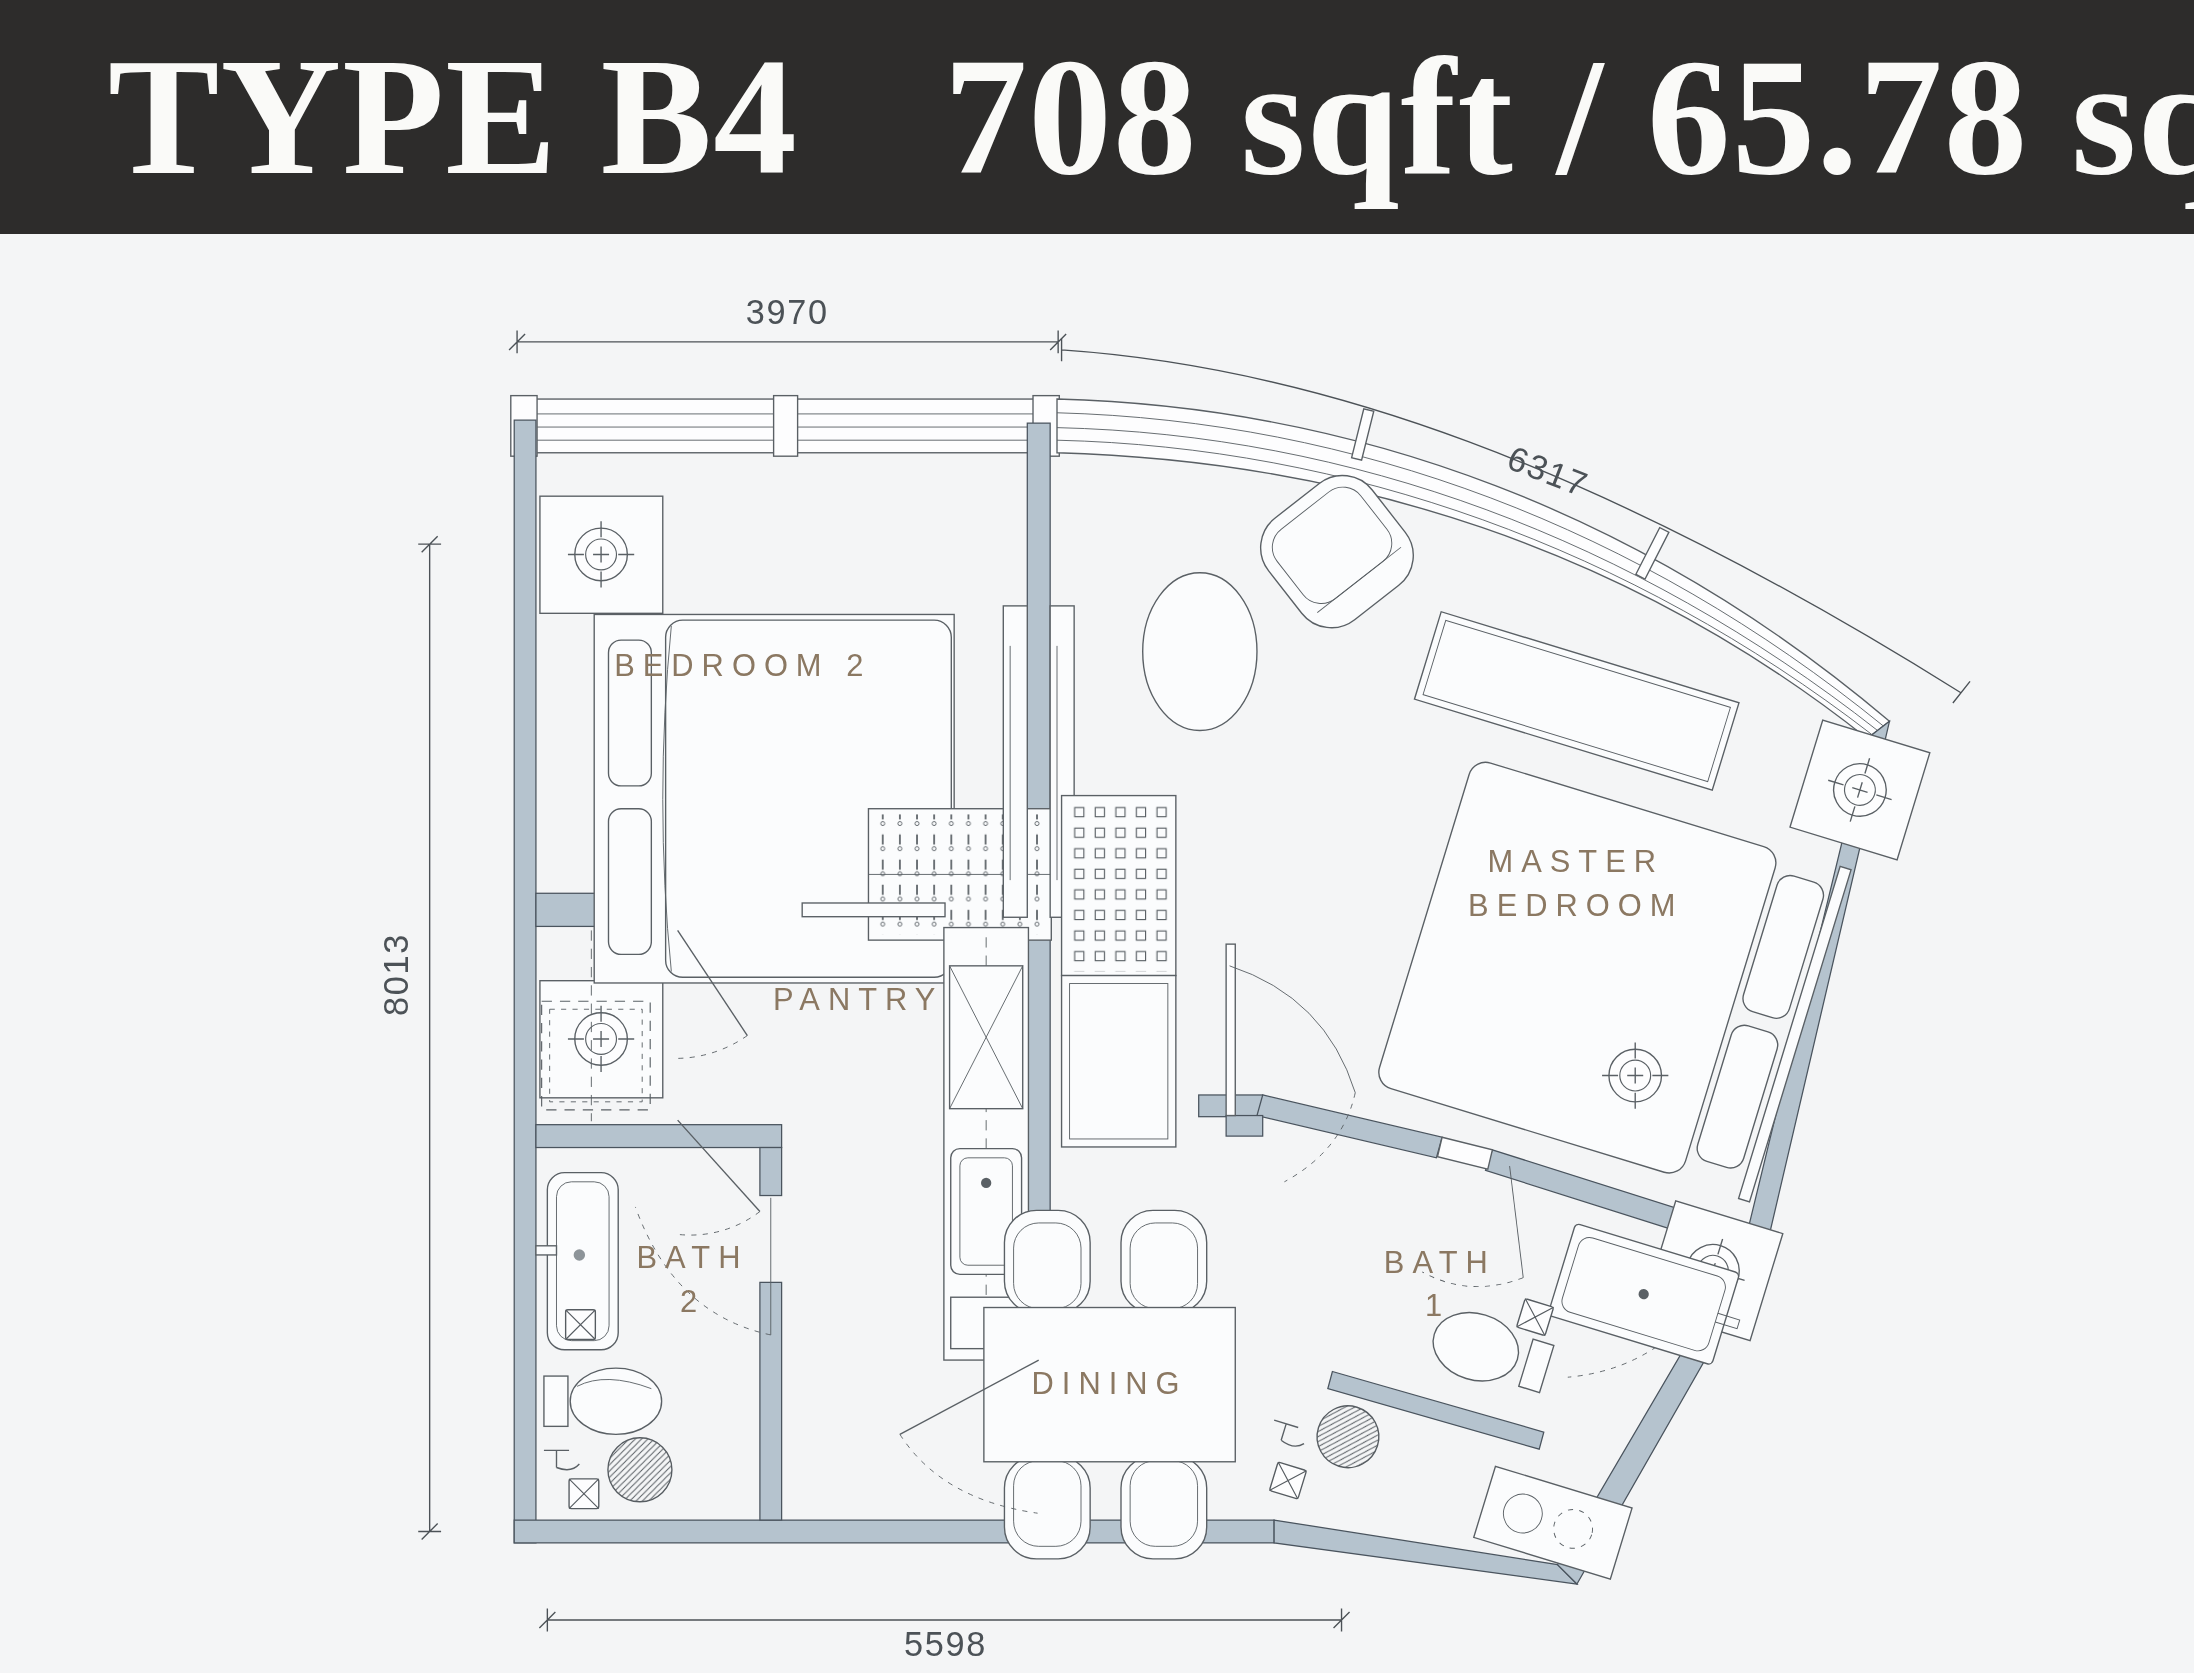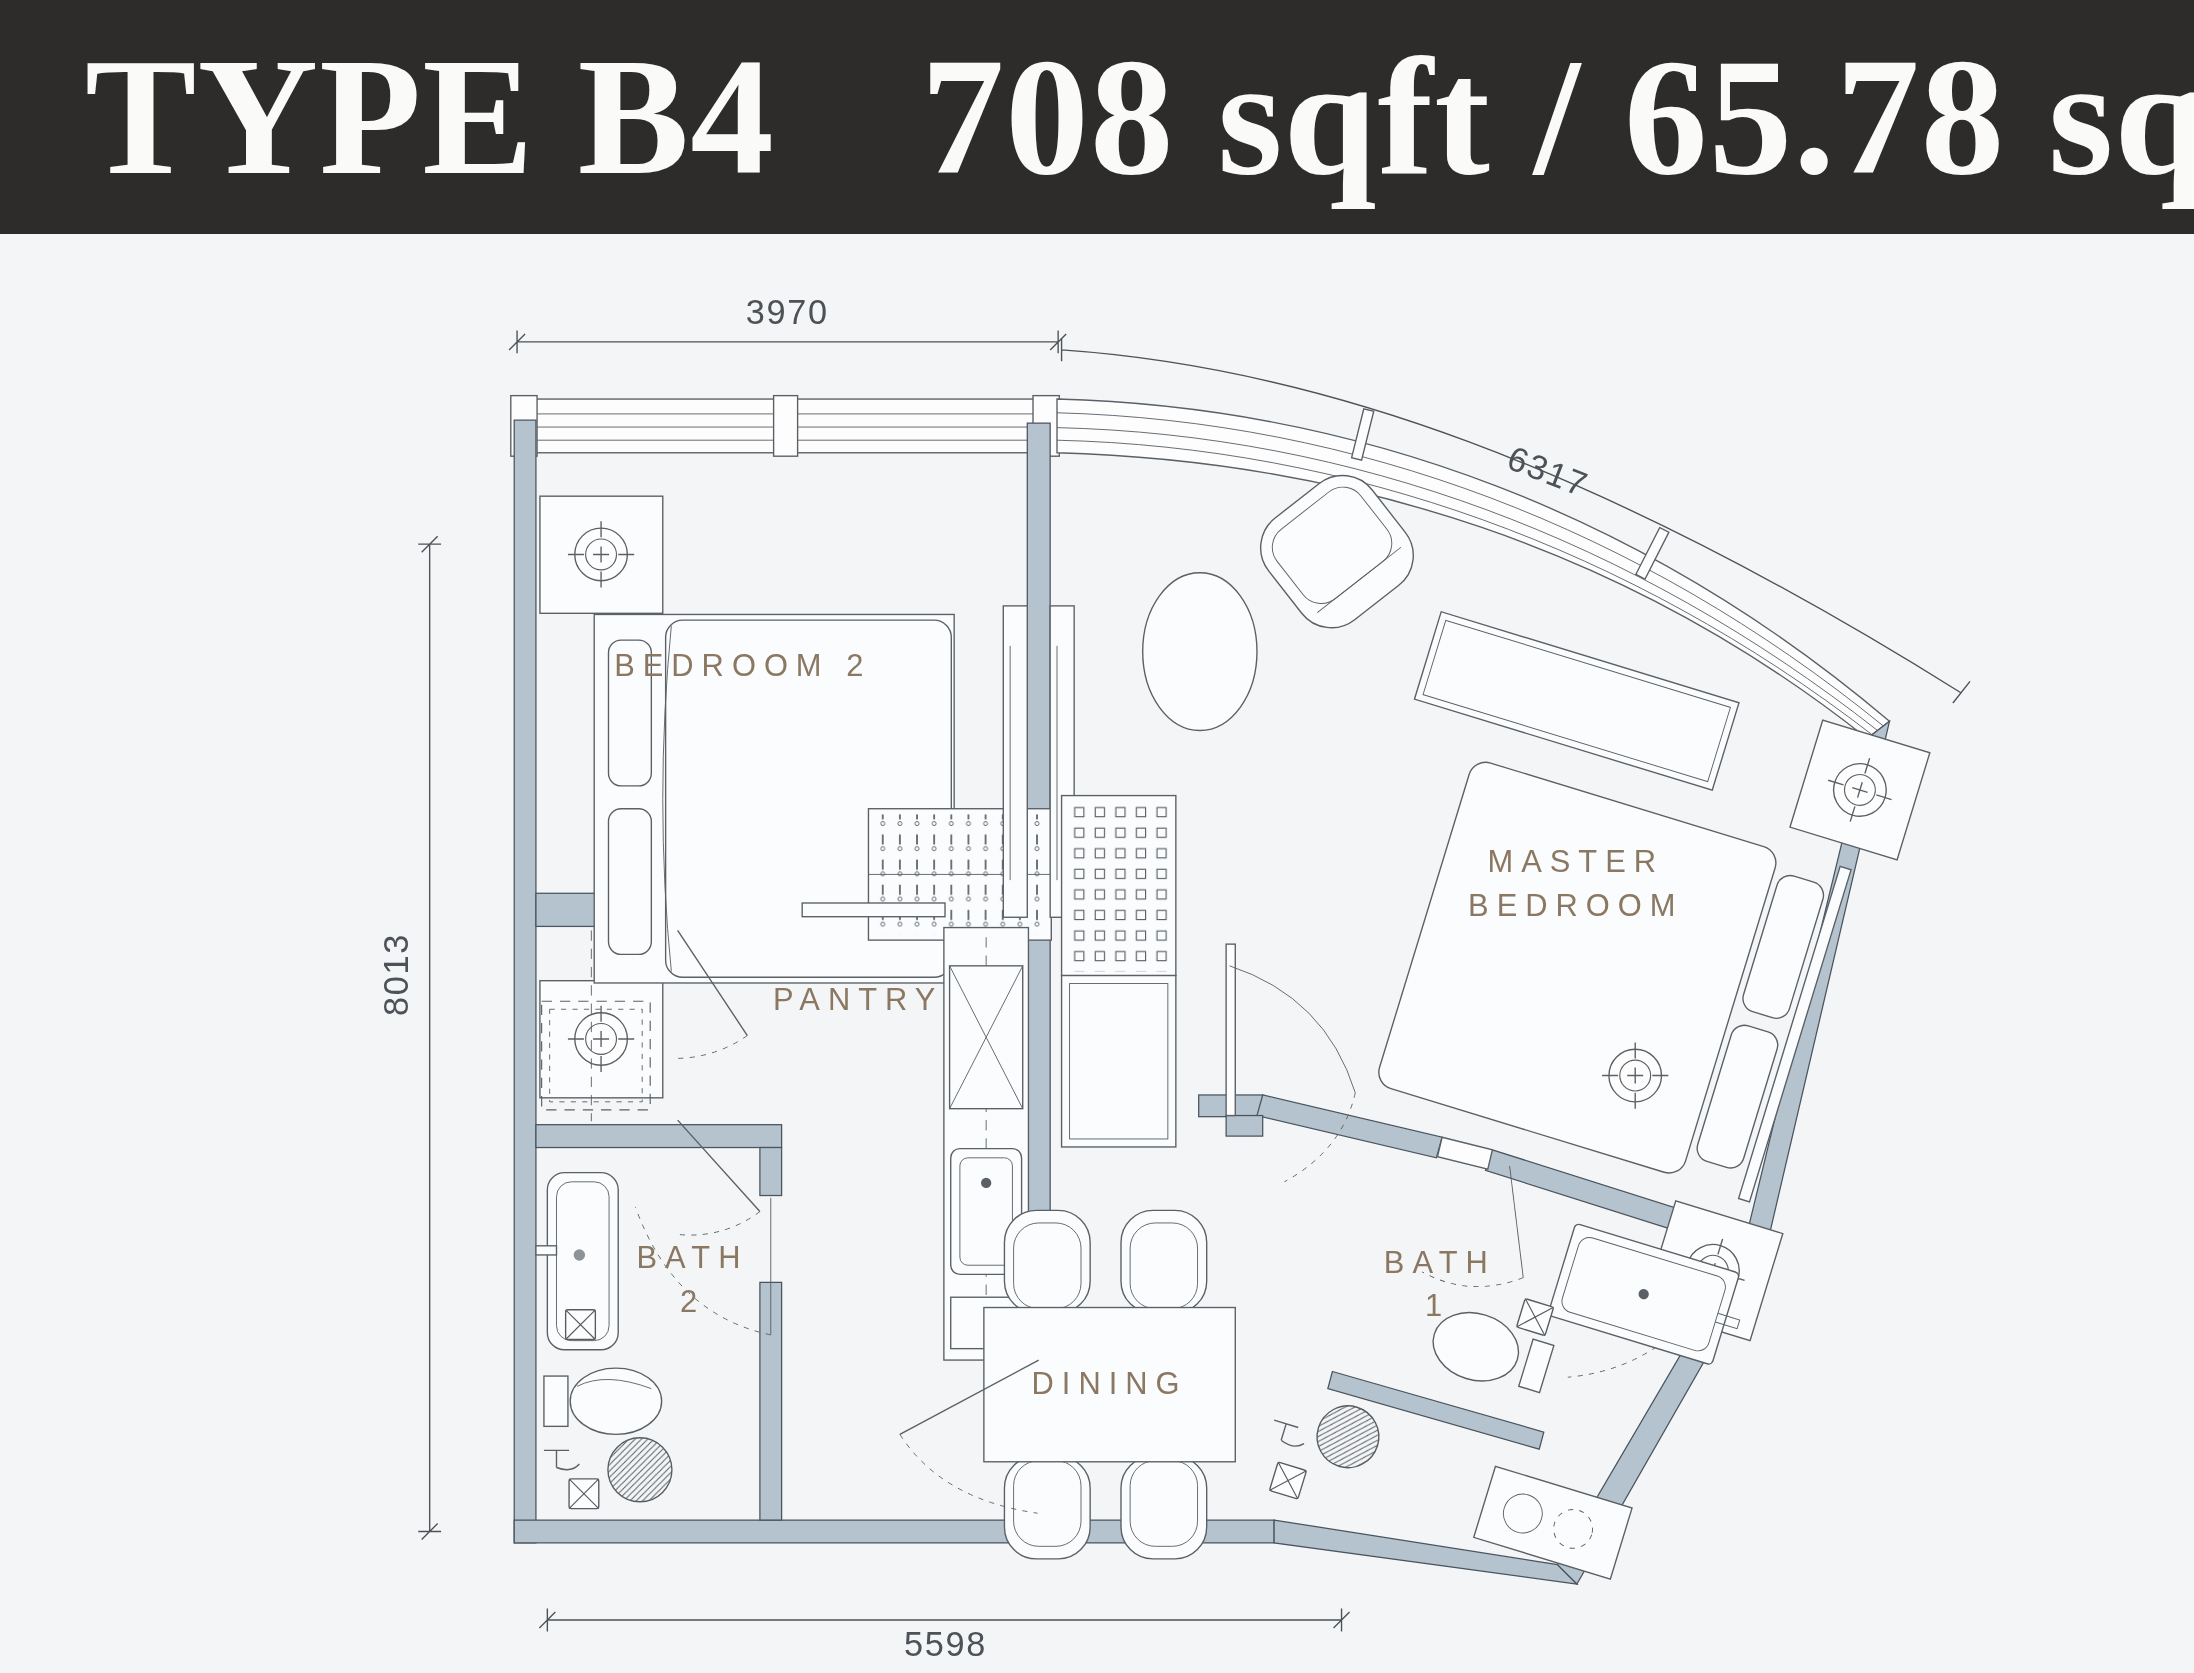--- a/index.html
+++ b/index.html
@@ -7,21 +7,21 @@
     --wall-fill:#b5c3ce; --wall-stroke:#4a545e; --line:#5a6065;
     --label:#8b7862; --dim:#4c5257;
   }
   *{margin:0;padding:0;box-sizing:border-box}
   html,body{width:2194px;height:1674px;overflow:hidden;background:var(--canvas-bg);
     font-family:"Liberation Sans",sans-serif}
   .page{position:relative;width:2194px;height:1674px}
   .header{position:absolute;left:0;top:0;width:2194px;height:234px;
     background:var(--header-bg);color:var(--header-fg);display:flex;align-items:center;
     font-family:"Liberation Serif",serif;font-weight:bold;white-space:nowrap}
-  .header .title{margin-left:85px;font-size:167px;letter-spacing:1.1px}
+  .header .title{margin-left:108px;font-size:167px;letter-spacing:1.1px}
   .header .area{margin-left:146px;font-size:167px;letter-spacing:1.1px}
   svg.plan{position:absolute;left:0;top:0;width:2194px;height:1674px}
   .win{fill:#fdfdfe;stroke:var(--line);stroke-width:2.4}
   .wall{fill:var(--wall-fill);stroke:var(--wall-stroke);stroke-width:2.2}
   .ln{fill:none;stroke:var(--line);stroke-width:2.4}
   .thin{stroke-width:1.6}
   .furn{fill:#fbfcfd;stroke:var(--line);stroke-width:2.4}
   .nofill{fill:none}
   .dash{stroke-dasharray:18 14}
   .dashsm{stroke-dasharray:9 11}

